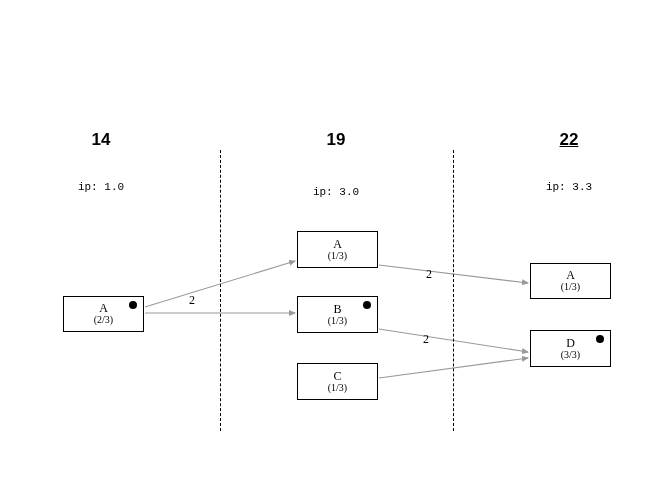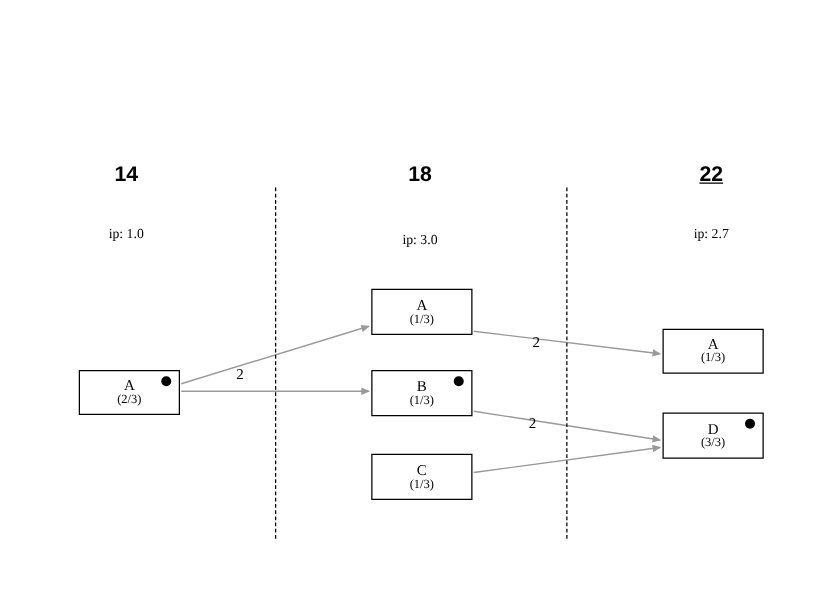--- a/index.html
+++ b/index.html
@@ -20,21 +20,21 @@
     font-family: "Liberation Sans", sans-serif;
     font-size: 17px;
     font-weight: bold;
     color: #000000;
     text-align: center;
     white-space: nowrap;
     transform: translateX(-50%);
   }
   .col-ip {
     position: absolute;
-    font-family: Liberation Serif, serif;
+    font-family: Liberation Mono, monospace;
     font-size: 11px;
     color: #000000;
     text-align: left;
     white-space: nowrap;
     transform: translateX(-50%);
   }
   .divider {
     position: absolute;
     width: 0;
     border-left: 1px dashed #000000;
@@ -98,25 +98,25 @@
         <line x1="145" y1="313" x2="295" y2="313" stroke="#999999" stroke-width="1.1" marker-end="url(#arrowhead)"></line>
         <line x1="379" y1="265" x2="528" y2="283" stroke="#999999" stroke-width="1.1" marker-end="url(#arrowhead)"></line>
         <line x1="379" y1="329" x2="528" y2="352" stroke="#999999" stroke-width="1.1" marker-end="url(#arrowhead)"></line>
         <line x1="379" y1="378" x2="528" y2="358" stroke="#999999" stroke-width="1.1" marker-end="url(#arrowhead)"></line>
       </g>
   </svg>
 
   <div class="col-header" style="left:101px; top:130px;">14</div>
   <div class="col-ip" style="left:101px; top:181px;">ip: 1.0</div>
 
-  <div class="col-header" style="left:336px; top:130px;">18</div>
+  <div class="col-header" style="left:336px; top:130px;">19</div>
   <div class="col-ip" style="left:336px; top:186px;">ip: 3.0</div>
 
   <div class="col-header" style="left:569px; top:130px;text-decoration:underline;">22</div>
-  <div class="col-ip" style="left:569px; top:181px;">ip: 2.7</div>
+  <div class="col-ip" style="left:569px; top:181px;">ip: 3.3</div>
 
   <div class="divider" style="left:220px; top:150px; height:281px;"></div>
   <div class="divider" style="left:453px; top:150px; height:281px;"></div>
 
   <div class="node" style="left:63px; top:296px; width:81px; height:36px;">
     <span class="node-label">A</span>
     <span class="node-count">(2/3)</span>
     <span class="node-dot" style="right:6px; top:4px;"></span>
   </div>
 

